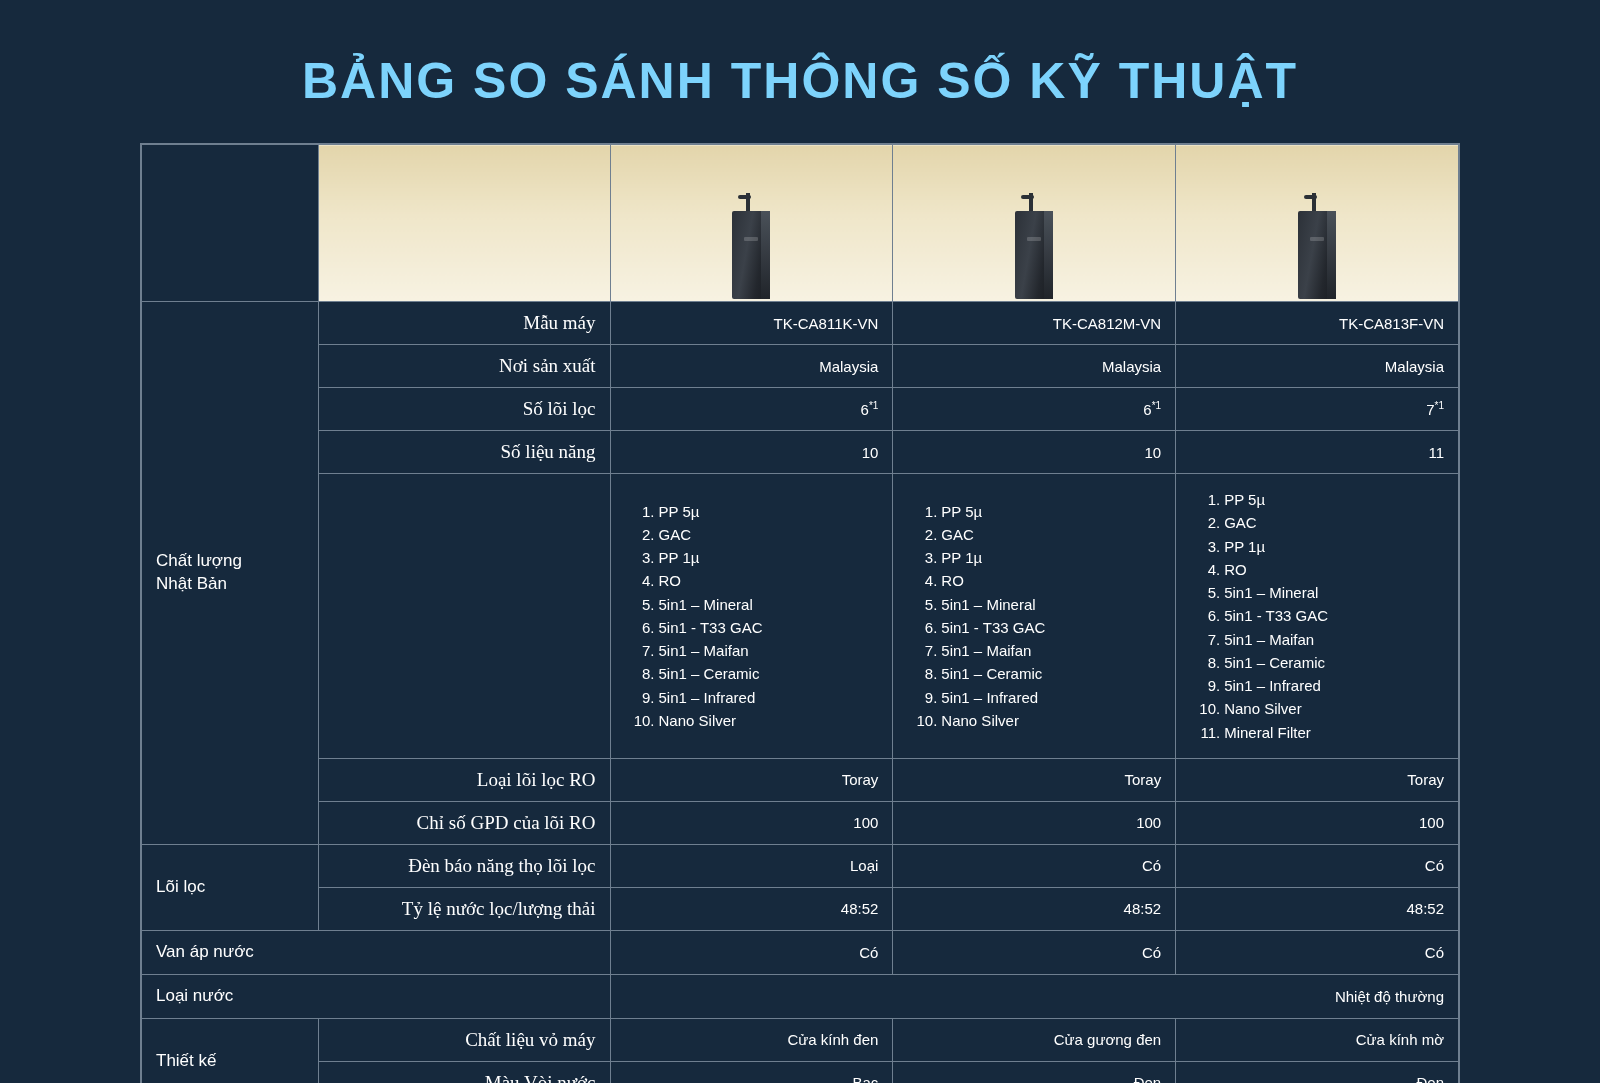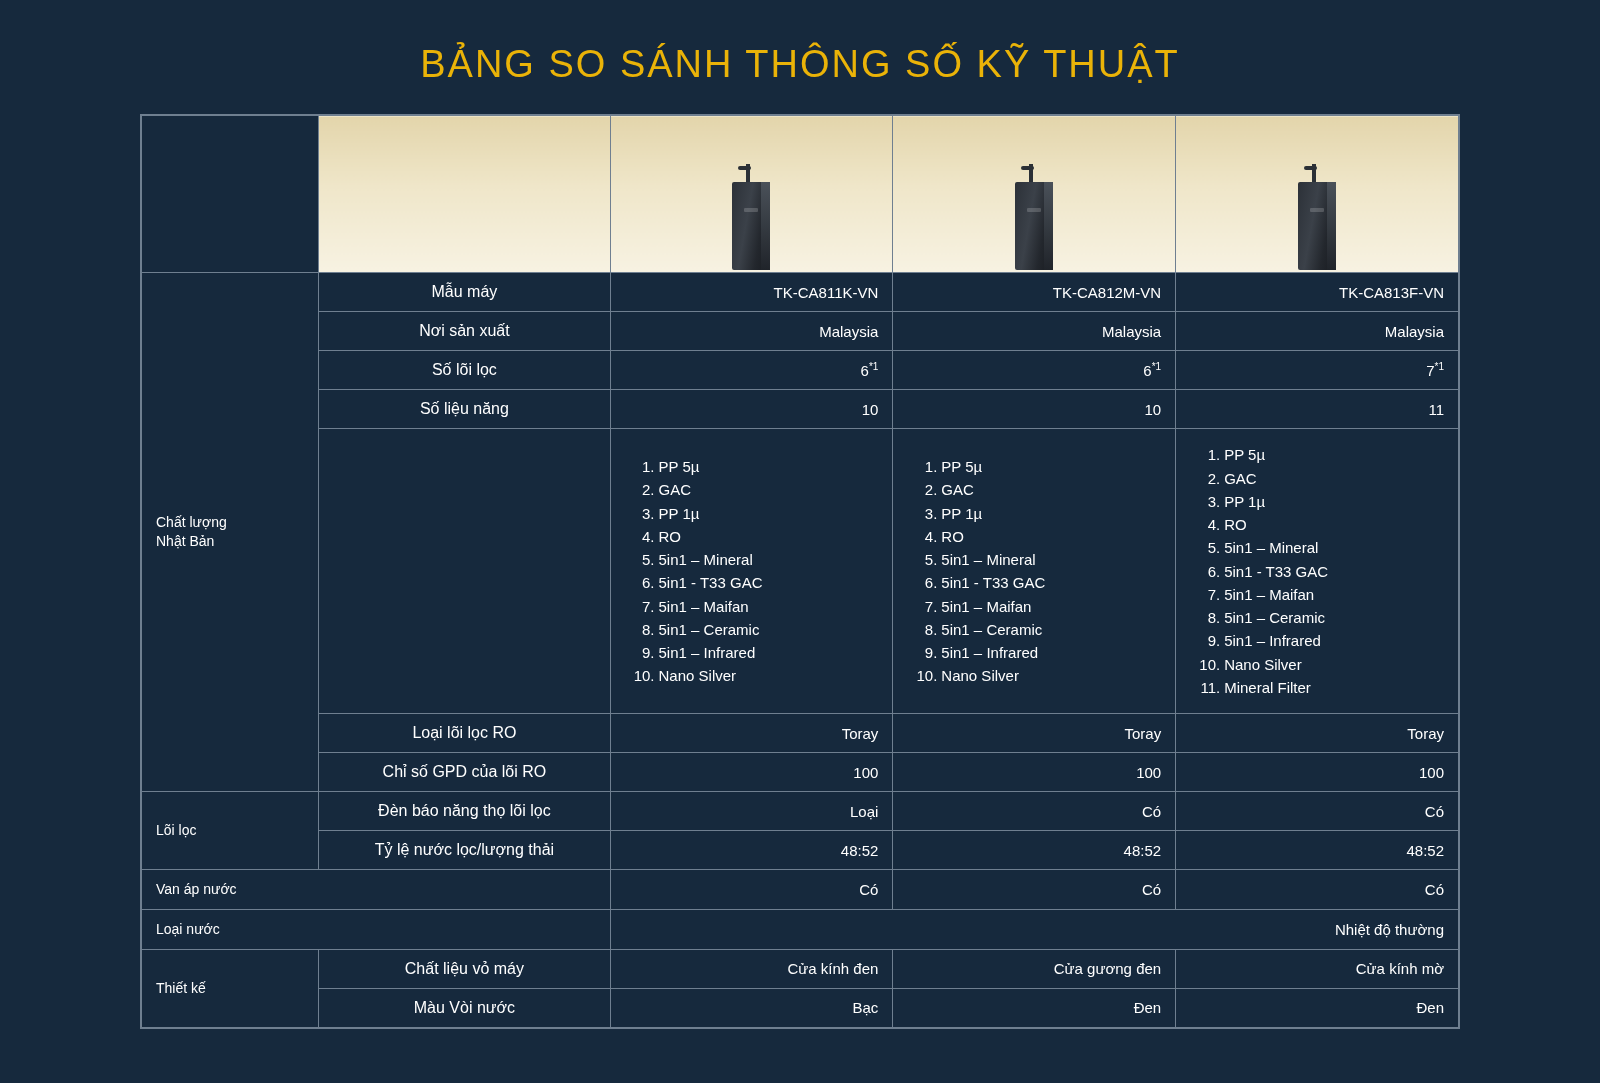--- a/index.html
+++ b/index.html
@@ -15,24 +15,24 @@
     overflow: hidden;
   }
   .page {
     position: relative;
     width: 1600px;
     height: 1083px;
     box-sizing: border-box;
   }
   .title {
     text-align: center;
-    font-size: 38px;
+    font-size: 50px;
     letter-spacing: 2px;
-    color: #eab308;
-    font-weight: normal;
+    color: #7dd3fc;
+    font-weight: bold;
     padding-top: 18px;
     font-family: "Liberation Sans", sans-serif;
   }
   .table-wrap {
     margin: 28px 140px 0 140px;
     border: 1px solid #6f7f90;
     box-sizing: border-box;
   }
   table.spec {
     border-collapse: collapse;
@@ -41,30 +41,31 @@
     font-size: 15px;
   }
   table.spec td {
     border: 1px solid #6f7f90;
     padding: 10px 14px;
     vertical-align: middle;
     color: #ffffff;
     font-weight: normal;
   }
   td.group-label {
-    font-size: 14px;
+    font-size: 17px;
     font-weight: bold;
     padding-left: 18px;
     vertical-align: middle;
     line-height: 1.35;
   }
   td.row-label {
-    font-size: 16px;
+    font-size: 19px;
     padding-left: 16px;
-    text-align: center;
+    text-align: right;
+    font-family: Liberation Serif, serif;
   }
   td.val {
     text-align: right;
   }
   .col-label { width: 168px; }
   .col-attr  { width: 276px; }
   .col-model { width: 268px; }
 
   
   td.prod {

